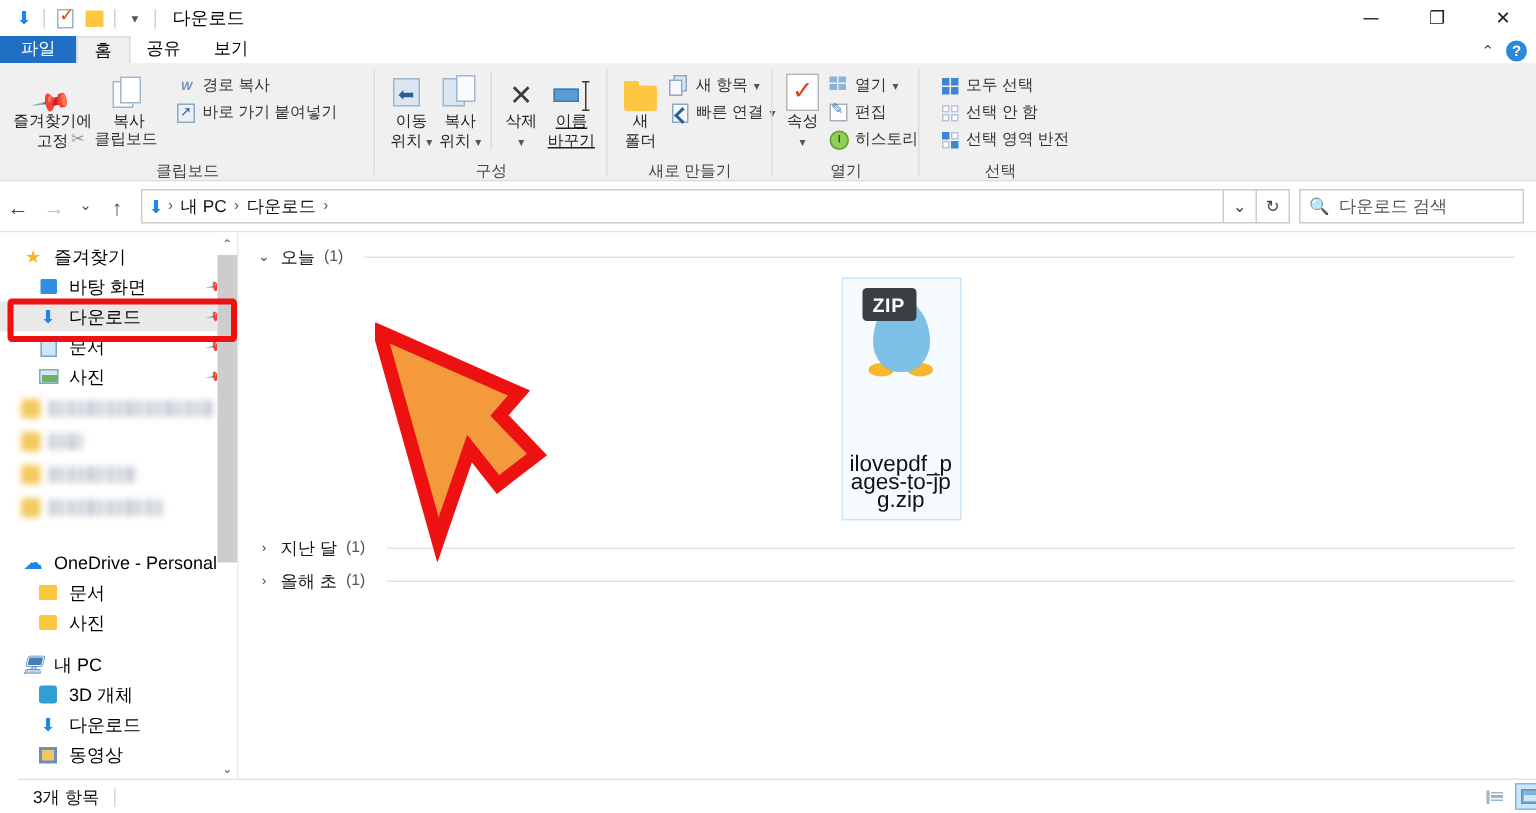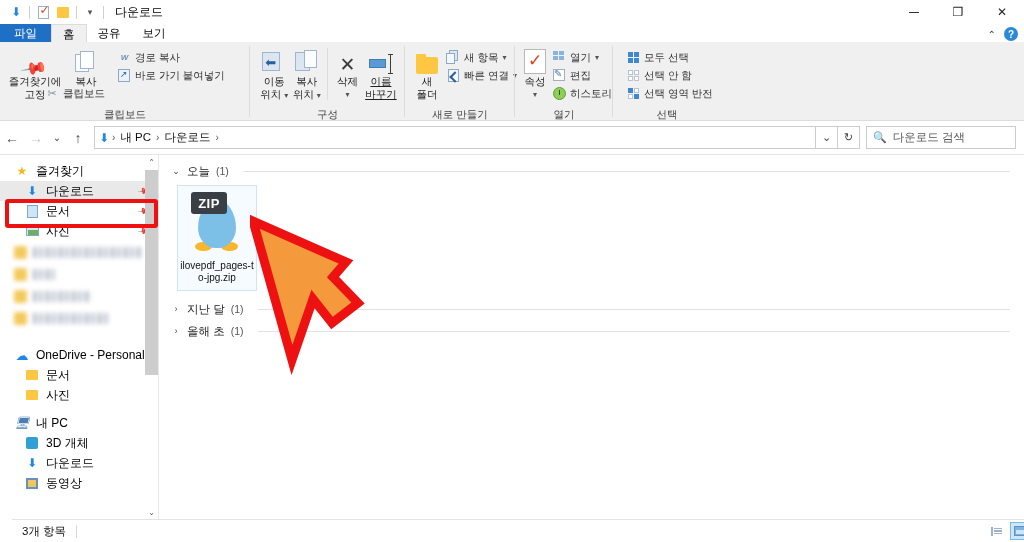--- a/index.html
+++ b/index.html
@@ -194,37 +194,37 @@
   .nav-scroll .track { position:absolute; top:15px; bottom:15px; left:0; width:13px; background:#fff; }
   .nav-scroll .thumb { position:absolute; top:0; left:0; width:13px; height:205px; background:#cdcdcd; }
 
   .filepane { flex:1; background:#fff; position:relative; padding-left:12px; padding-top:6px;
               border-left:1px solid #e8e8e8; }
   .grouphdr { height:20px; display:flex; align-items:center; gap:6px; font-size:11.5px; color:#1a1a1a; }
   .grouphdr .chev { font-size:9px; color:#444; width:10px; text-align:center; }
   .grouphdr .cnt { font-size:10.5px; color:#555; }
   .grouphdr .rule { flex:1; height:1px; background:#e2e2e2; margin-left:8px; margin-right:14px; }
 
-  .tilerow { display:flex; padding-top:4px; }
+  .tilerow { display:flex; padding-top:4px;justify-content:center; }
   .tile {
     width:80px; padding:4px 2px 6px 2px; display:flex; flex-direction:column; align-items:center; gap:4px;
     border:1px solid #cfe4f7; background:#f6fbff; margin-left:6px;
   }
   .zipicon { width:62px; height:66px; position:relative; }
   .zip-body { position:absolute; left:12px; top:10px; width:38px; height:48px; background:#7cc0e8;
               border-radius:50% 50% 46% 46% / 58% 58% 42% 42%; }
   .zip-foot { position:absolute; width:17px; height:9px; background:#f7b62c; border-radius:50%; top:52px; }
   .zip-foot.l { left:9px; }
   .zip-foot.r { left:35px; }
   .zip-badge {
     position:absolute; left:5px; top:2px; width:36px; height:22px; background:#3a3f45;
     border-radius:3px; color:#fff; font-size:13px; font-weight:bold; display:flex;
     align-items:center; justify-content:center; letter-spacing:.5px;
   }
-  .tilename { font-size:10px; color:#111; text-align:center; line-height:12px; word-break:break-all; }
+  .tilename { font-size:15px; color:#111; text-align:center; line-height:12px; word-break:break-all;margin-top:44px; }
 
   
   .statusbar {
     position:absolute; left:12px; bottom:0; width:1024px; height:23px; background:#fff;
     border-top:1px solid #e3e3e3; display:flex; align-items:center;
   }
   .status-text { font-size:11.5px; color:#111; padding-left:10px; }
   .status-sep { width:1px; height:13px; background:#d8d8d8; margin-left:10px; }
   .viewbtns { position:absolute; right:6px; display:flex; gap:4px; align-items:center; }
   .viewbtn { width:20px; height:18px; display:flex; align-items:center; justify-content:center; }
@@ -517,20 +517,27 @@
 
     <div class="navpane">
       <div class="navlist">
 
         <div class="navitem">
           <span class="ico">
               <i class="ico-star">★</i>
             </span>
           <span>즐겨찾기</span>
         </div>
+        <div class="navitem indent1">
+          <span class="ico">
+              <i class="ico-desk"></i>
+            </span>
+          <span>바탕 화면</span>
+          <span class="pin">📌</span>
+        </div>
         <div class="navitem indent1 selected">
           <span class="ico">
               <i class="ico-dl">⬇</i>
             </span>
           <span>다운로드</span>
           <span class="pin">📌</span>
         </div>
         <div class="navitem indent1">
           <span class="ico">
               <i class="ico-doc"></i>

